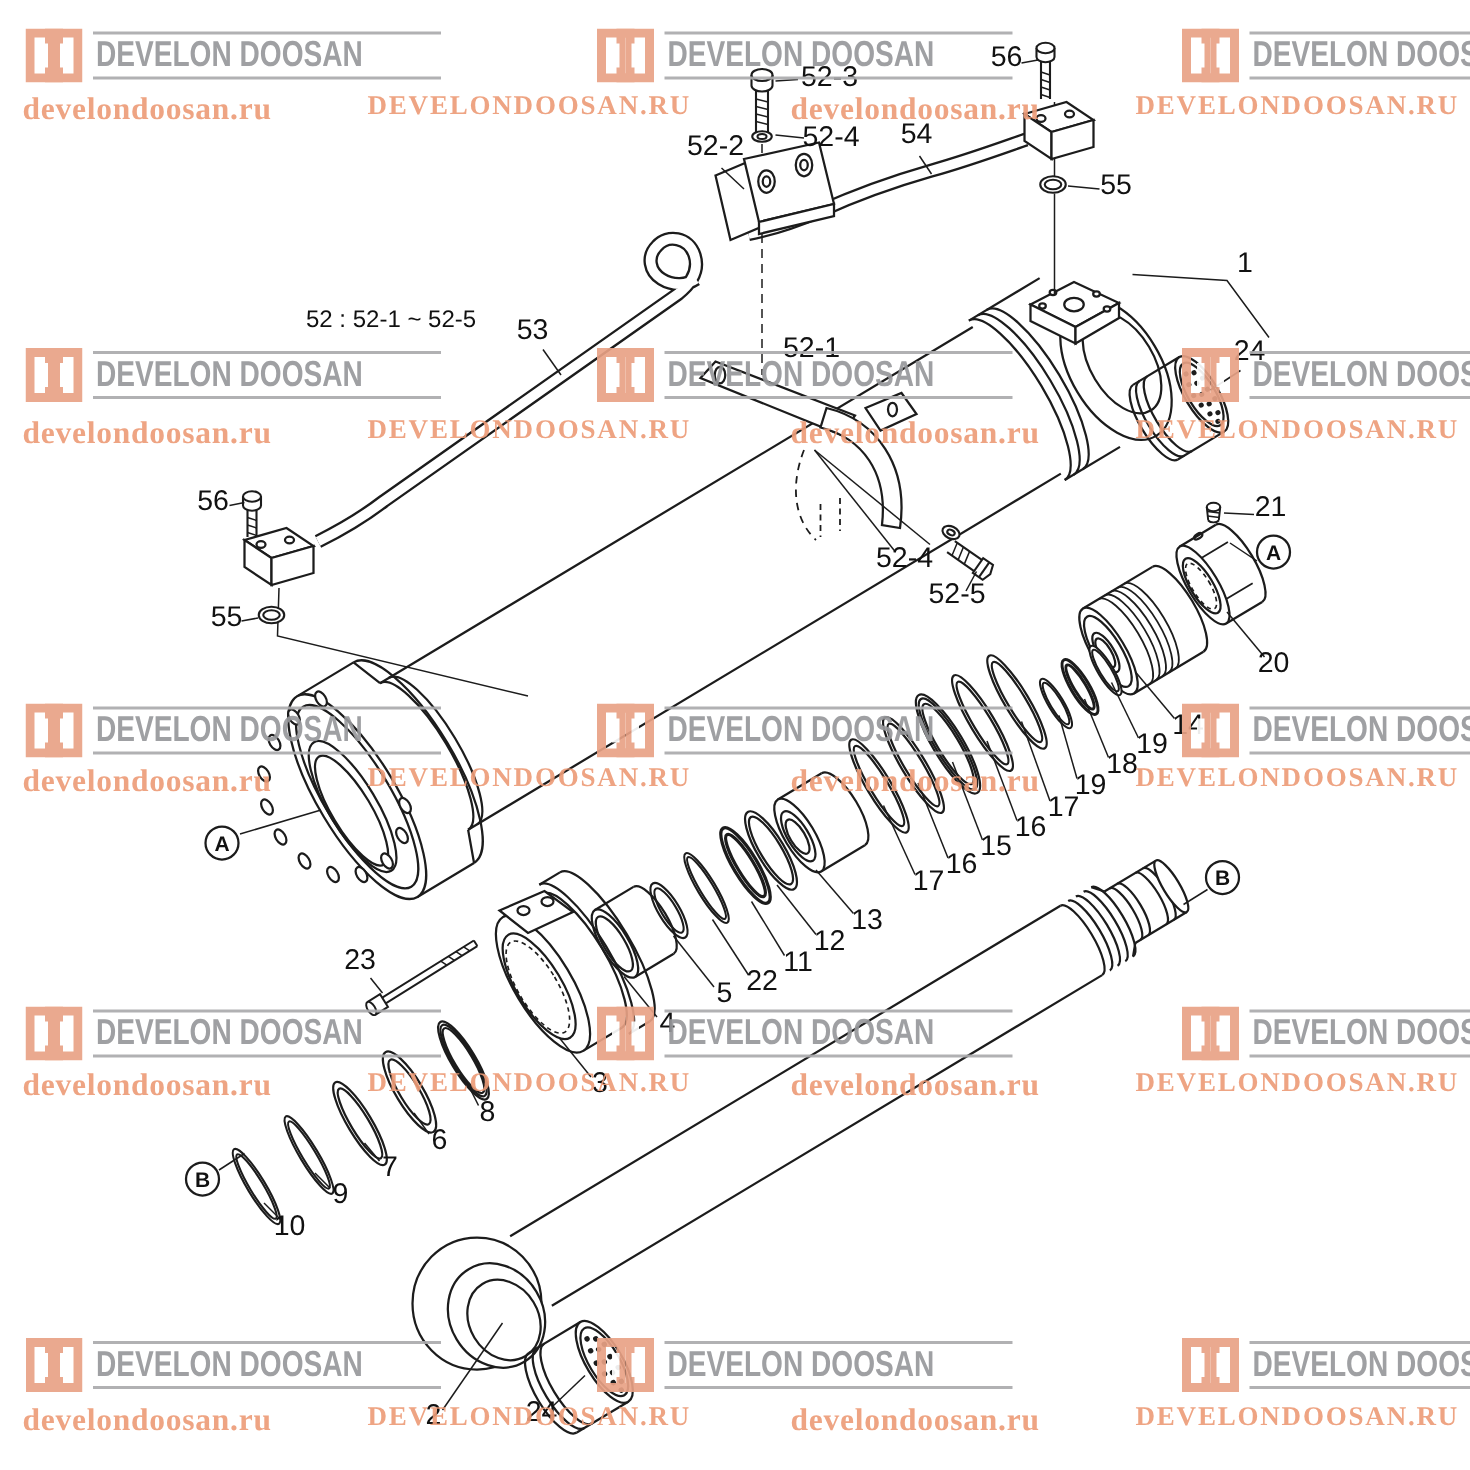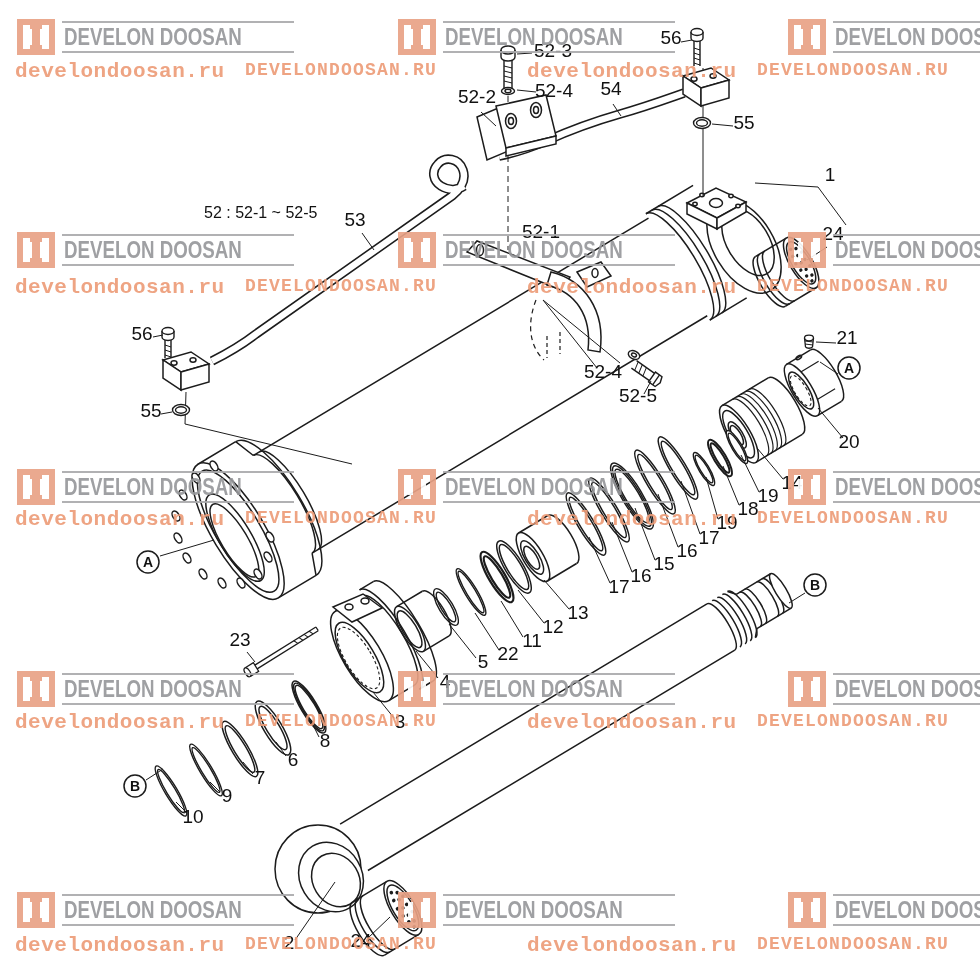--- a/index.html
+++ b/index.html
@@ -8,21 +8,21 @@
   #art{position:absolute;left:0;top:0;z-index:1;}
   #wm-layer{position:absolute;left:0;top:0;width:980px;height:807px;z-index:2;
             pointer-events:none;opacity:.92;padding-left:48px;}
   .wm-logo{position:absolute;display:flex;align-items:center;gap:7px;height:38px;}
   .wm-logo .mark{flex:0 0 auto;}
   .wm-logo .txtwrap{border-top:2px solid #ababad;border-bottom:2px solid #ababad;
      padding:1px 2px;}
   .wm-logo .txt{display:inline-block;font-weight:bold;font-size:24px;line-height:26px;
      color:#97989b;letter-spacing:0px;transform:scaleX(.78);transform-origin:left center;
      white-space:nowrap;font-family:"Liberation Sans",sans-serif;}
-  .wm-url{position:absolute;font-family:Liberation Mono, monospace;
+  .wm-url{position:absolute;font-family:Liberation Serif, serif;
      font-weight:bold;color:#ed9c78;white-space:nowrap;text-align:center;}
   .wm-url.lower{font-size:21px;letter-spacing:.5px;}
   .wm-url.upper{font-size:18px;letter-spacing:1.2px;}
   svg text.callout{font-family:"Liberation Sans",sans-serif;font-size:19px;fill:#111;}
   svg text.circ{font-family:"Liberation Sans",sans-serif;font-size:14px;font-weight:bold;fill:#111;}
   svg text.note{font-family:"Liberation Sans",sans-serif;font-size:16px;fill:#111;}
 </style>
 </head>
 <body>
 

